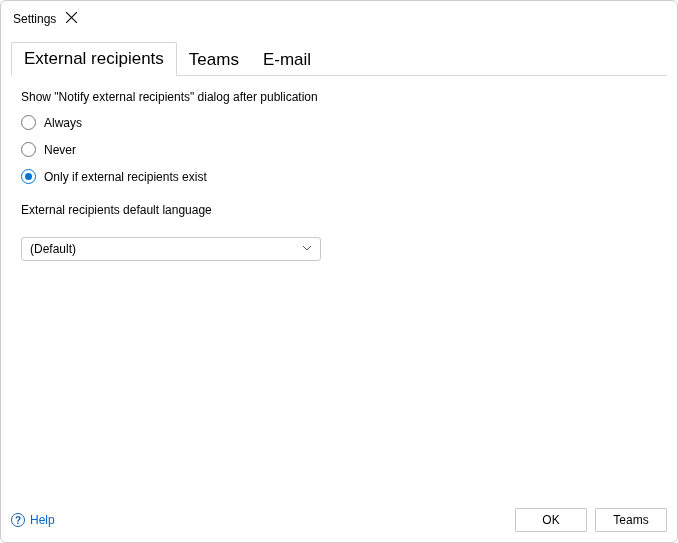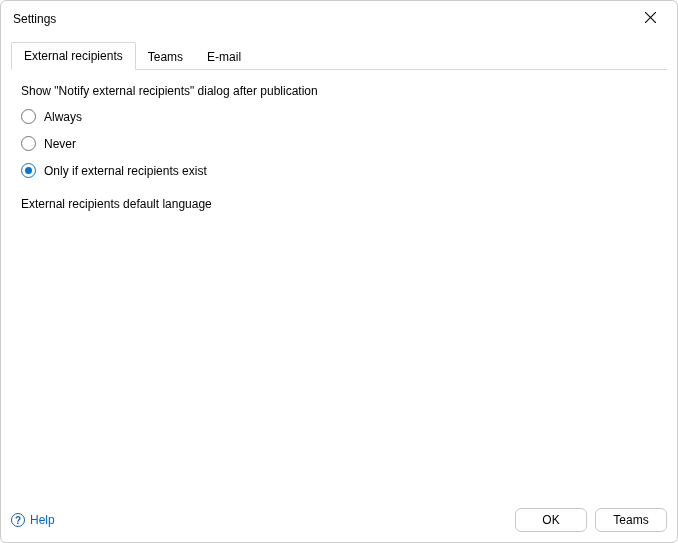--- a/index.html
+++ b/index.html
@@ -16,21 +16,20 @@
       background: #fff;
       border: 1px solid #ccc;
       display: flex;
       flex-direction: column;
       border-radius: 6px;
       overflow: hidden;
     }
     .titlebar {
       display: flex;
       align-items: center;
-      justify-content: space-between;
       padding: 8px 12px 6px 12px;
       height: 34px;
     }
     .titlebar .title {
       font-size: 12px;
     }
     .titlebar .close {
       cursor: pointer;
       width: 30px;
       height: 24px;
@@ -46,21 +45,21 @@
       flex-direction: column;
     }
     .tab-strip {
       display: flex;
       align-items: flex-end;
       border-bottom: 1px solid #d6d6d6;
       margin-top: 6px;
     }
     .tab {
       padding: 6px 12px 6px 12px;
-      font-size: 12px;
+      font-size: 17px;
       cursor: pointer;
       position: relative;
       top: 1px;
       color: #000;
     }
     .tab.active {
       border: 1px solid #d6d6d6;
       border-bottom: 1px solid #fff;
       background: #fff;
       border-top-left-radius: 2px;
@@ -144,21 +143,21 @@
       color: #1861ac;
       font-size: 10px;
       font-weight: bold;
     }
     .spacer { flex: 1; }
     .btn {
       min-width: 72px;
       height: 24px;
       border: 1px solid #c9c9c9;
       background: #fff;
-      border-radius: 6px;
+      border-radius: 1px;
       font-size: 12px;
       cursor: pointer;
       margin-left: 8px;
       padding: 0 14px;
       font-family: inherit;
     }
   </style>
 </head>
 <body>
 
@@ -196,20 +195,28 @@
       </div>
 
       <div class="radio-row selected">
         <span class="radio-outer">
             <span class="radio-inner"></span>
           </span>
         <span>Only if external recipients exist</span>
       </div>
 
       <div class="field-label">External recipients default language</div>
+      <div class="dropdown">
+        <span>(Default)</span>
+        <span class="chev">
+          <svg viewBox="0 0 10 10">
+              <polyline points="1,3 5,7 9,3" fill="none" stroke="#555" stroke-width="1"></polyline>
+            </svg>
+        </span>
+      </div>
     </div>
   </div>
 
   <div class="footer">
     <div class="help">
       <span class="help-icon">?</span>
       <span>Help</span>
     </div>
     <div class="spacer"></div>
     <button class="btn"><span>OK</span></button>

